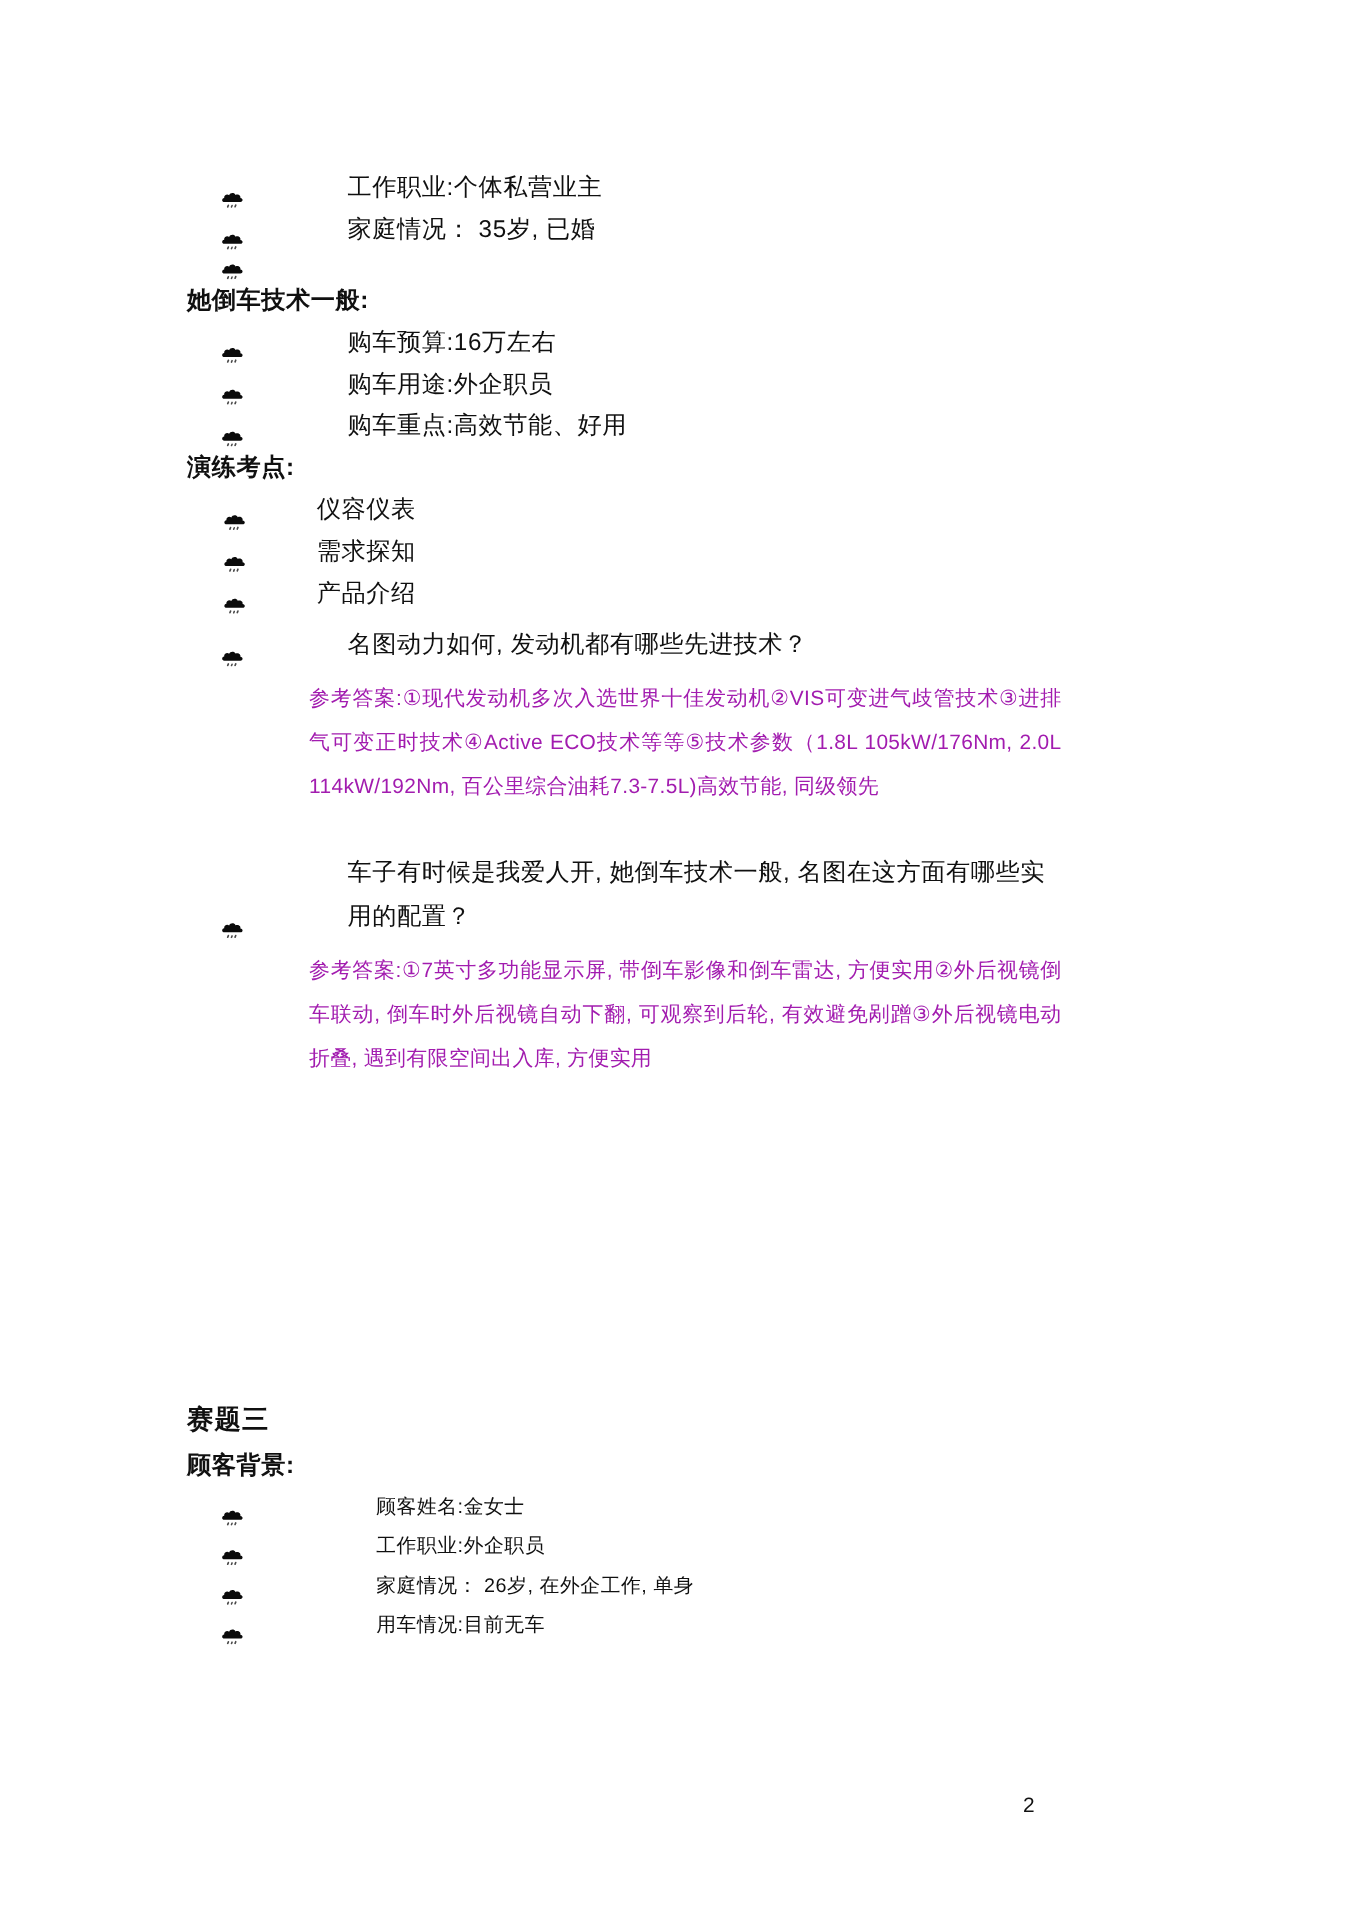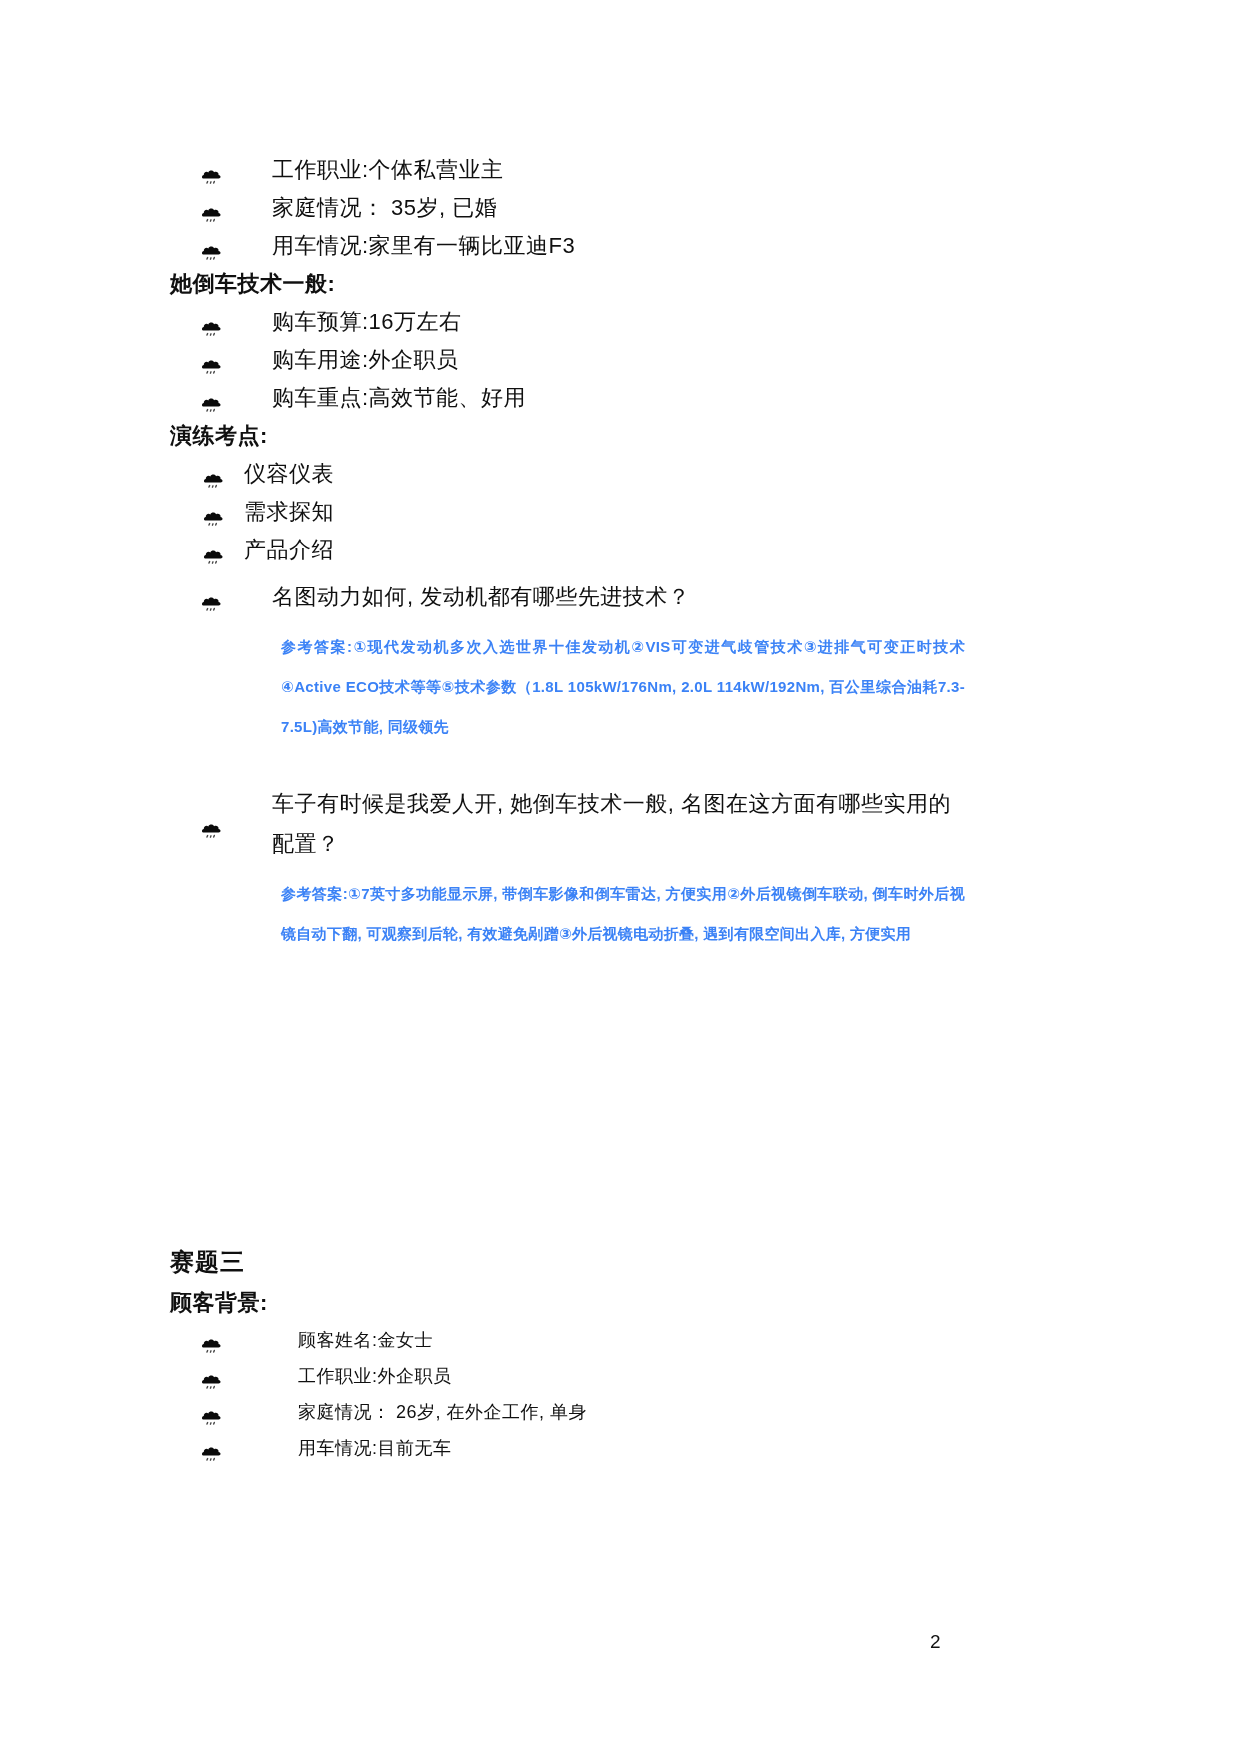--- a/index.html
+++ b/index.html
@@ -7,42 +7,41 @@
     width:1241px;height:1754px;
     background:#ffffff;
     color:#101010;
     font-family:"Liberation Sans","DejaVu Sans",sans-serif;
     position:relative;
     overflow:hidden;
   }
   .page{position:absolute;inset:0;background:#ffffff;}
   .content{position:absolute;left:170px;top:151px;width:795px;}
   .heading{font-weight:700;font-size:22px;line-height:38px;letter-spacing:0.5px;}
-  .row{display:flex;align-items:center;}
+  .row{display:flex;align-items:flex-end;gap:44px;}
   .ic{flex:0 0 auto;display:block;}
   
   .l1 .ic{margin:11px 0 0 30px;}
   .l1 .txt{margin-left:50px;font-size:22px;line-height:38px;letter-spacing:0.5px;}
   
   .l2 .ic{margin:11px 0 0 32px;}
   .l2 .txt{margin-left:20px;font-size:22px;line-height:38px;letter-spacing:0.5px;}
   
   .q .ic{margin:12px 0 0 30px;}
   .q .txt{margin-left:50px;font-size:22px;line-height:40px;letter-spacing:0.5px;}
   .q1{margin-top:8px;}
   
   .answer{
     margin:10px 0 37px 111px;
     width:684px;
-    font-size:15px;
+    font-size:19px;
     line-height:40px;
     text-align:justify;
     letter-spacing:0.3px;
-    color:#3b82f6;
-    font-weight:bold;
+    color:#a21caf;
   }
   .answer2{margin-bottom:0;}
   
   .section-title{margin-top:288px;font-size:24px;font-weight:700;line-height:40px;letter-spacing:1px;}
   .bg-heading{margin-top:2px;}
   .l1b .ic{margin:10px 0 0 30px;}
   .l1b .txt{margin-left:76px;font-size:18px;line-height:36px;letter-spacing:0.5px;}
   .page-number{
     position:absolute;left:930px;top:1631px;
     font-size:19px;color:#111;
@@ -75,21 +74,20 @@
     <div class="row l1">
       <svg class="ic" width="22" height="16" viewBox="0 0 22 16">
           <use href="#bullet-cloud"></use>
         </svg>
       <div class="txt">家庭情况： 35岁, 已婚</div>
     </div>
     <div class="row l1">
       <svg class="ic" width="22" height="16" viewBox="0 0 22 16">
           <use href="#bullet-cloud"></use>
         </svg>
-      <div class="txt">用车情况:家里有一辆比亚迪F3</div>
     </div>
 
     <div class="heading">她倒车技术一般:</div>
     <div class="row l1">
       <svg class="ic" width="22" height="16" viewBox="0 0 22 16">
           <use href="#bullet-cloud"></use>
         </svg>
       <div class="txt">购车预算:16万左右</div>
     </div>
     <div class="row l1">

